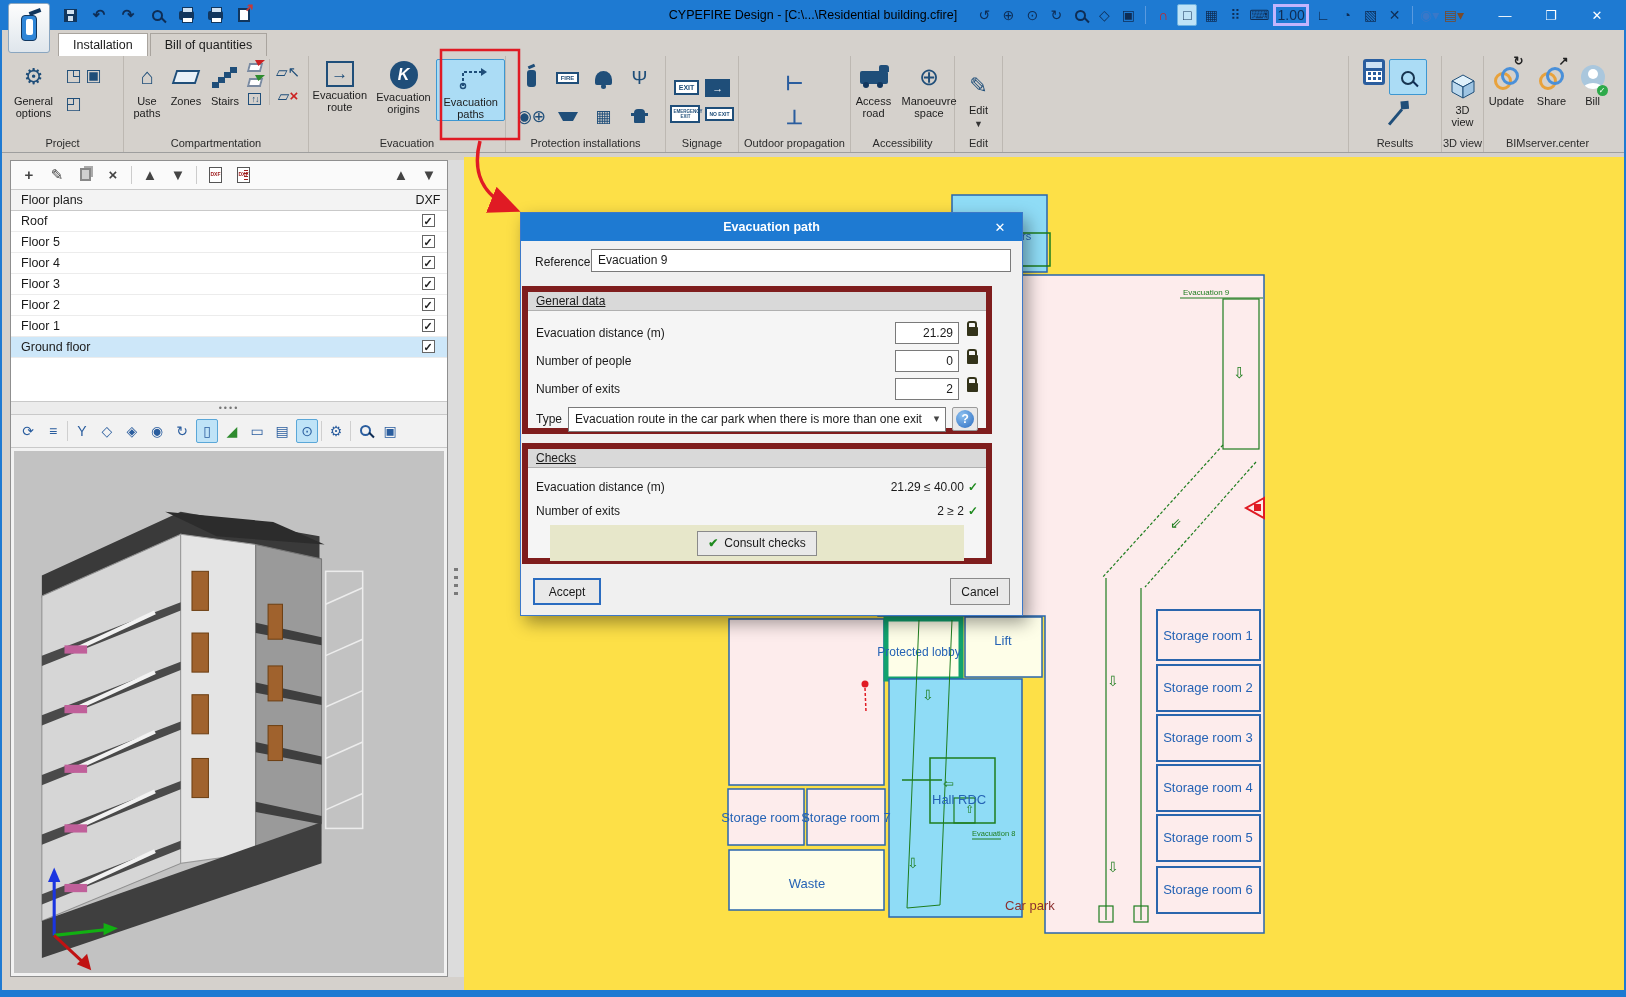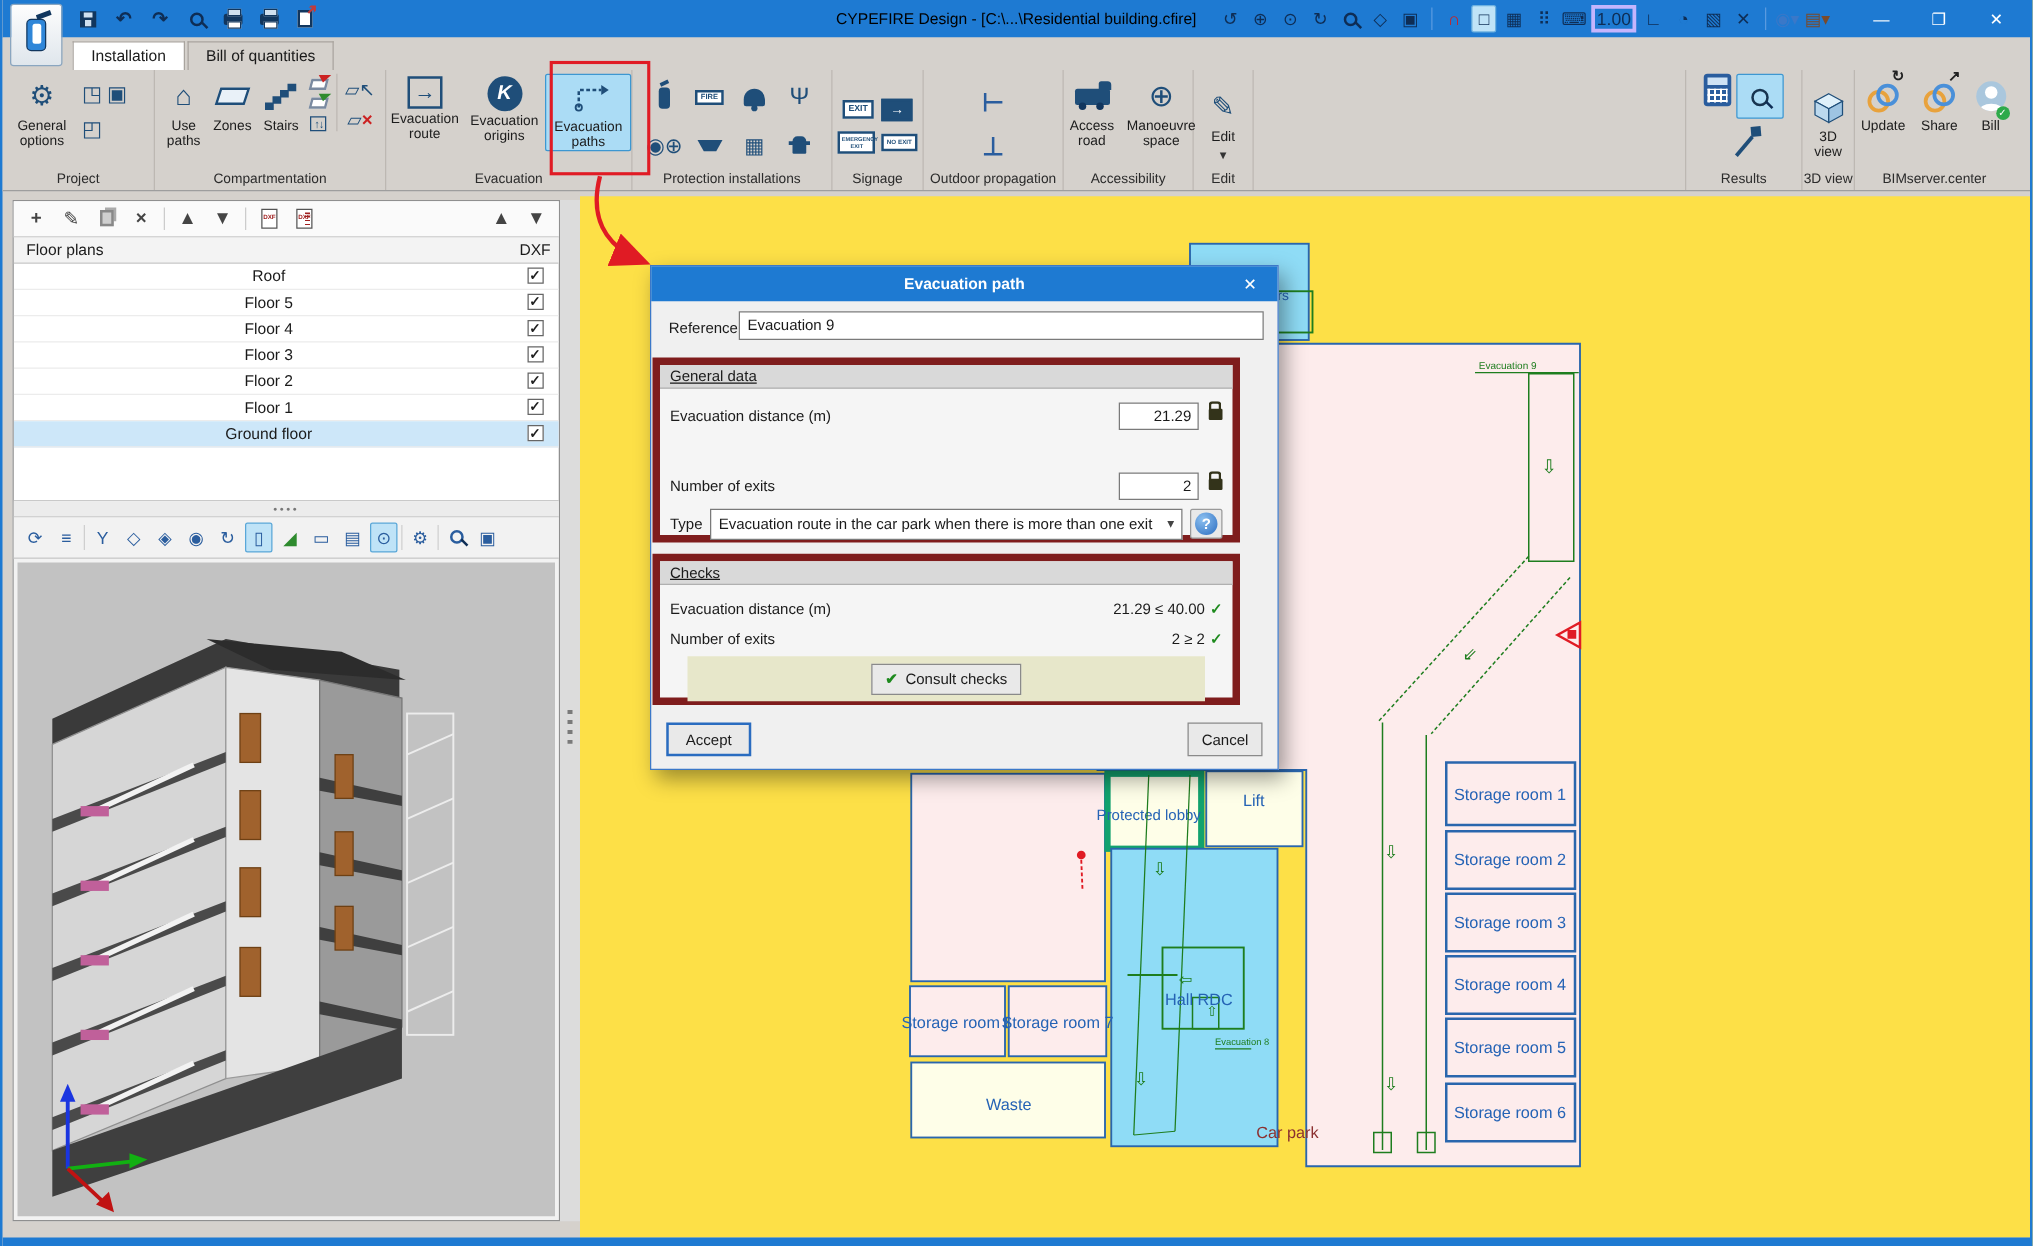--- a/index.html
+++ b/index.html
@@ -101,21 +101,21 @@
   .i-copy { width:11px; height:13px; border:2px solid #888; background:#cfcfcf; box-shadow:3px -3px 0 -1px #aaa; display:inline-block; }
   .i-doc { width:13px; height:16px; border:1px solid #555; background:#fff; position:relative; display:inline-block; }
   .i-doc::after { content:"DXF"; position:absolute; left:1px; top:3px; font-size:5px; color:#a02020; font-weight:bold; }
   .i-doc.layers::before { content:""; position:absolute; right:1px; top:2px; bottom:2px; width:4px;
       background:repeating-linear-gradient(0deg,#a02020 0 1px,transparent 1px 3px); }
   #fp-table { height:222px; overflow:hidden; border-bottom:1px solid #c9c9c9; }
   .fp-header { display:flex; height:21px; align-items:center; background:#f3f3f3; border-bottom:1px solid #c9c9c9; font-size:12.5px; }
   .fp-header .c1 { flex:1; padding-left:10px; }
   .fp-header .c2 { width:38px; text-align:center; }
   .fp-row { display:flex; height:21px; align-items:center; border-bottom:1px solid #ececec; font-size:12.5px; }
-  .fp-row .c1 { flex:1; padding-left:10px;text-align:center; }
+  .fp-row .c1 { flex:1; padding-left:10px; }
   .fp-row .c2 { width:38px; display:flex; justify-content:center; }
   .fp-row.selected { background:#cde7f9; }
   .cb { width:13px; height:13px; border:1px solid #666; background:#fff; font-size:11px; line-height:12px; text-align:center; color:#222; font-weight:bold; }
   #hsplit { height:14px; background:#ececec; border-bottom:1px solid #c9c9c9; display:flex; align-items:center; justify-content:center; color:#777; font-size:9px; letter-spacing:2px; }
   #tb3d { height:34px; background:#f2f2f2; border-bottom:1px solid #c9c9c9; display:flex; align-items:center; gap:3px; padding:0 6px; }
   #tb3d .tb { min-width:22px; height:24px; display:flex; align-items:center; justify-content:center; font-size:14px; color:#2a5d9e; }
   #tb3d .tb.sel { background:#bfe3f7; border:1px solid #5aa7d8; border-radius:2px; }
   #tb3d .sep { width:1px; height:20px; background:#cfcfcf; }
   #viewport { flex:1; background:#c2c2c2; box-shadow:inset 0 0 0 3px #f2f2f2; position:relative; }
 
@@ -678,20 +678,25 @@
   <span id="ref-label">Reference</span>
   <div id="ref-input" class="fldbox">Evacuation 9</div>
 
   <div class="groupbox" style="top:73px;height:148px">
     <div class="gb-header">General data</div>
     <div class="gb-row" style="top:29px">
       <span class="lbl">Evacuation distance (m)</span>
       <span class="valbox fldbox">21.29</span>
       <span class="lock"></span>
     </div>
+    <div class="gb-row" style="top:57px">
+      <span class="lbl">Number of people</span>
+      <span class="valbox fldbox">0</span>
+      <span class="lock"></span>
+    </div>
     <div class="gb-row" style="top:85px">
       <span class="lbl">Number of exits</span>
       <span class="valbox fldbox">2</span>
       <span class="lock"></span>
     </div>
     <div id="type-row" style="top:114px">
       <span>Type</span>
       <span id="type-select" class="fldbox"><span>Evacuation route in the car park when there is more than one exit</span><span class="chev">▾</span></span>
       <span id="help-btn">
           <span class="q">?</span>

